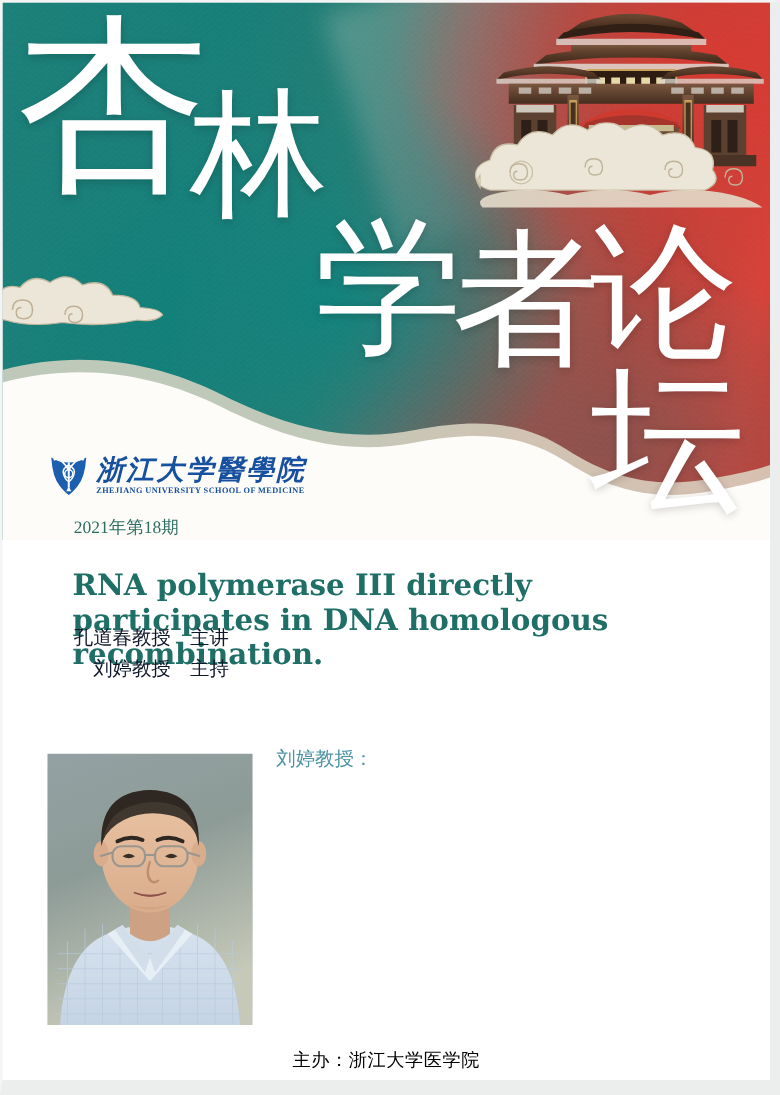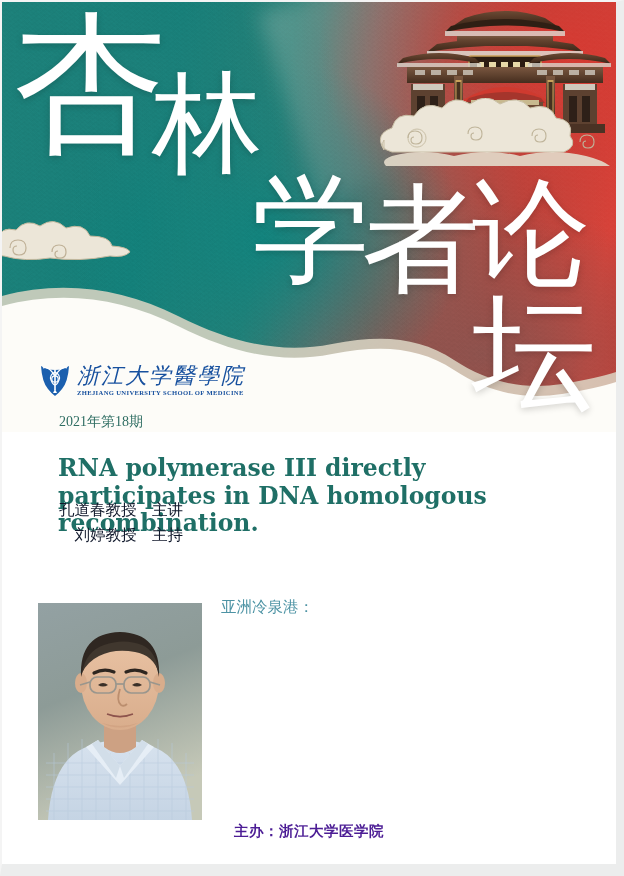--- a/index.html
+++ b/index.html
@@ -127,21 +127,21 @@
     display:flex;
     align-items:flex-end;
     gap:6px;
   }
   .logo-mark{width:32px;height:34px;flex:0 0 auto;}
   .logo-mark svg{display:block;width:100%;height:100%;}
   .logo-txt{display:flex;flex-direction:column;line-height:1;}
   .logo-cn{
     font-family:"DejaVu Serif","Liberation Serif",serif;
     font-size:22px;
-    font-weight:400;
+    font-weight:700;
     font-style:italic;
     color:#17509e;
     letter-spacing:2px;
   }
   .logo-en{
     font-family:"Liberation Serif","DejaVu Serif",serif;
     font-size:6.6px;
     font-weight:700;
     color:#17509e;
     letter-spacing:.35px;
@@ -200,27 +200,27 @@
     color:#4d93a4;
     text-align:justify;
   }
   .bio .bio-head{display:block;}
   .bio .bio-body{display:block;text-indent:2em;}
   .bio em{font-style:italic;}
 
   
   .footer{
     position:absolute;
-    left:0; top:820px;
+    left:0; top:837px;
     width:614px;
     text-align:center;
     font-family:"DejaVu Sans","Liberation Sans",sans-serif;
     font-size:14.5px;
-    font-weight:700;
-    color:#4c1d95;
+    font-weight:400;
+    color:#000000;
     letter-spacing:.5px;
   }
 </style>
 </head>
 <body>
 
 <div class="poster">
   <div class="canvas">
 
     <div class="hero">
@@ -441,19 +441,19 @@
         <path d="M82 86 q-4 12 1 16 q3 2 6 -1" fill="none" stroke="#bb8e6e" stroke-width="1.8"></path>
 
         <path d="M69 111 q13 7 26 0 q-13 5 -26 0" fill="#a9625b"></path>
         <path d="M69 111 q13 5 26 0" fill="none" stroke="#8c534c" stroke-width="1.4"></path>
 
         <path d="M64 120 q18 9 36 0 q-18 6 -36 0" fill="#c99a79" opacity=".5"></path>
       </svg>
     </div>
 
     <div class="bio">
-      <span class="bio-head">亚洲冷泉港：</span>
+      <span class="bio-head">刘婷教授：</span>
     </div>
 
     <div class="footer">主办：浙江大学医学院</div>
 
   </div>
 </div>
 
 </body></html>

